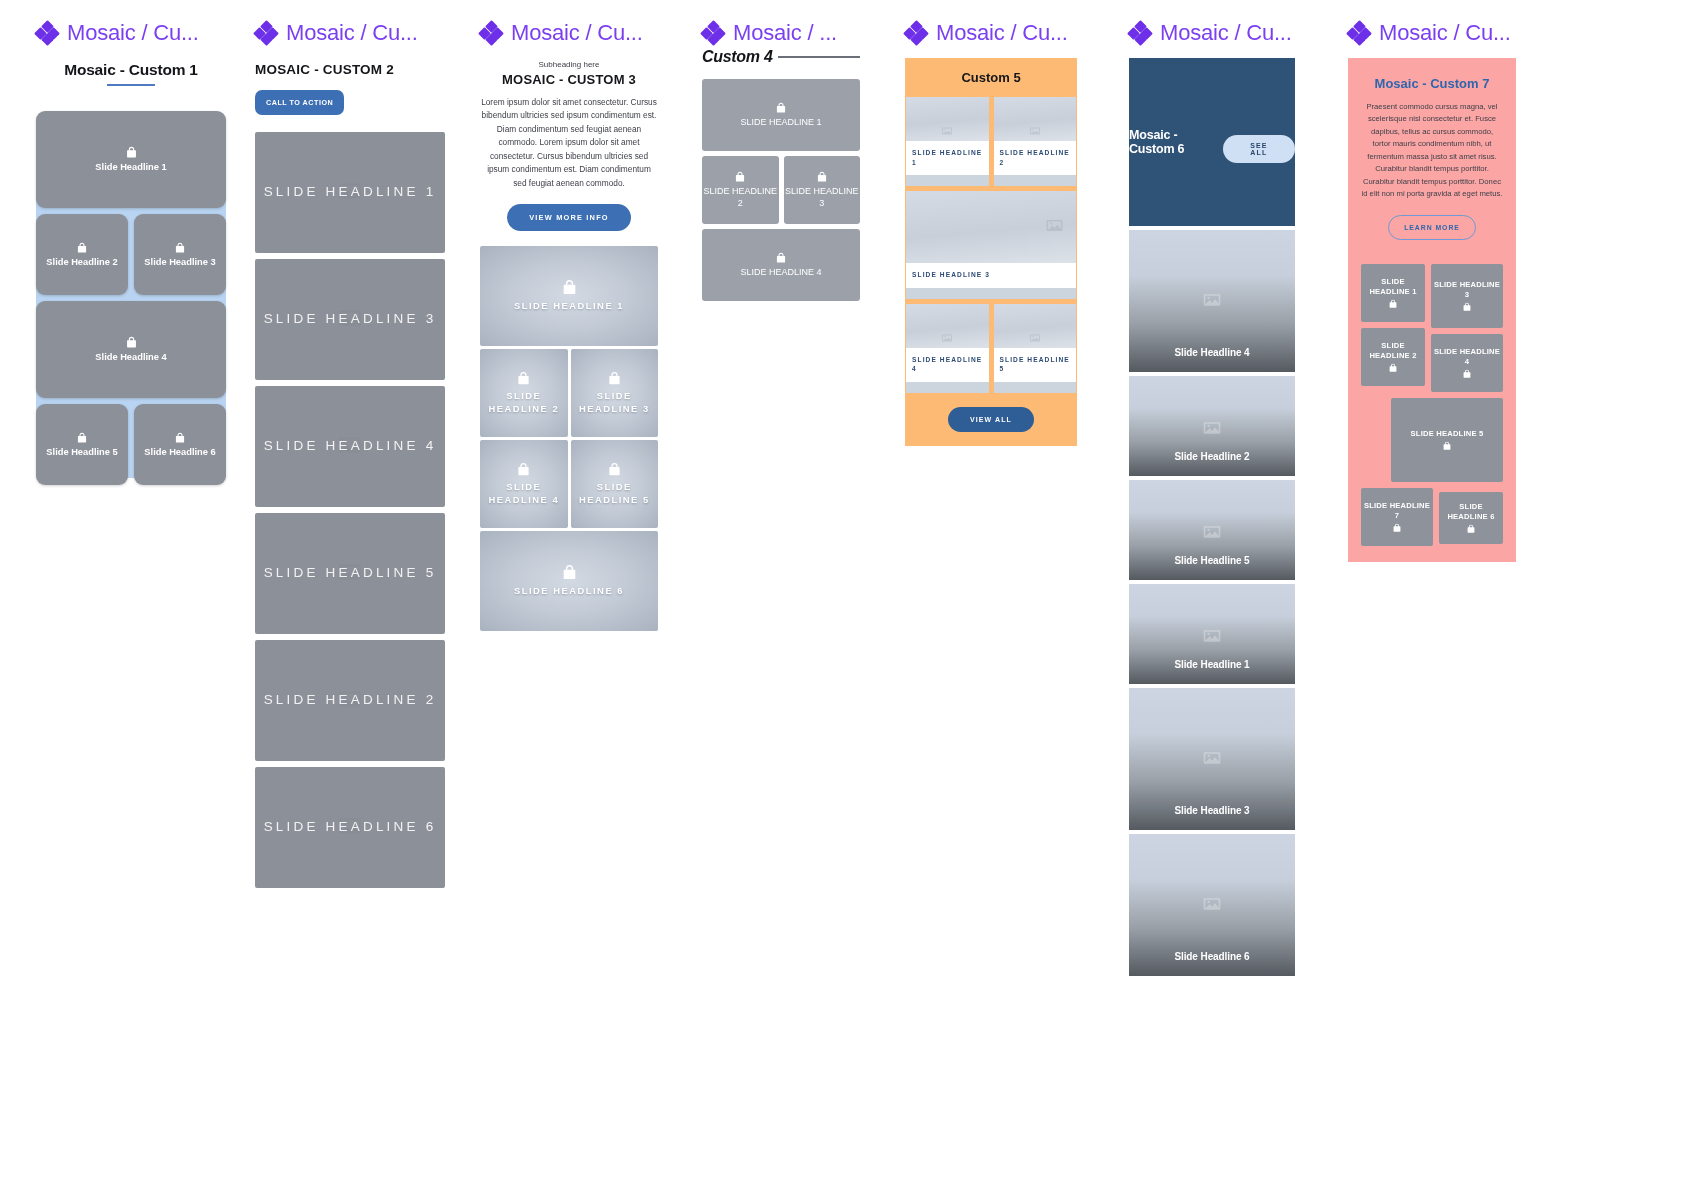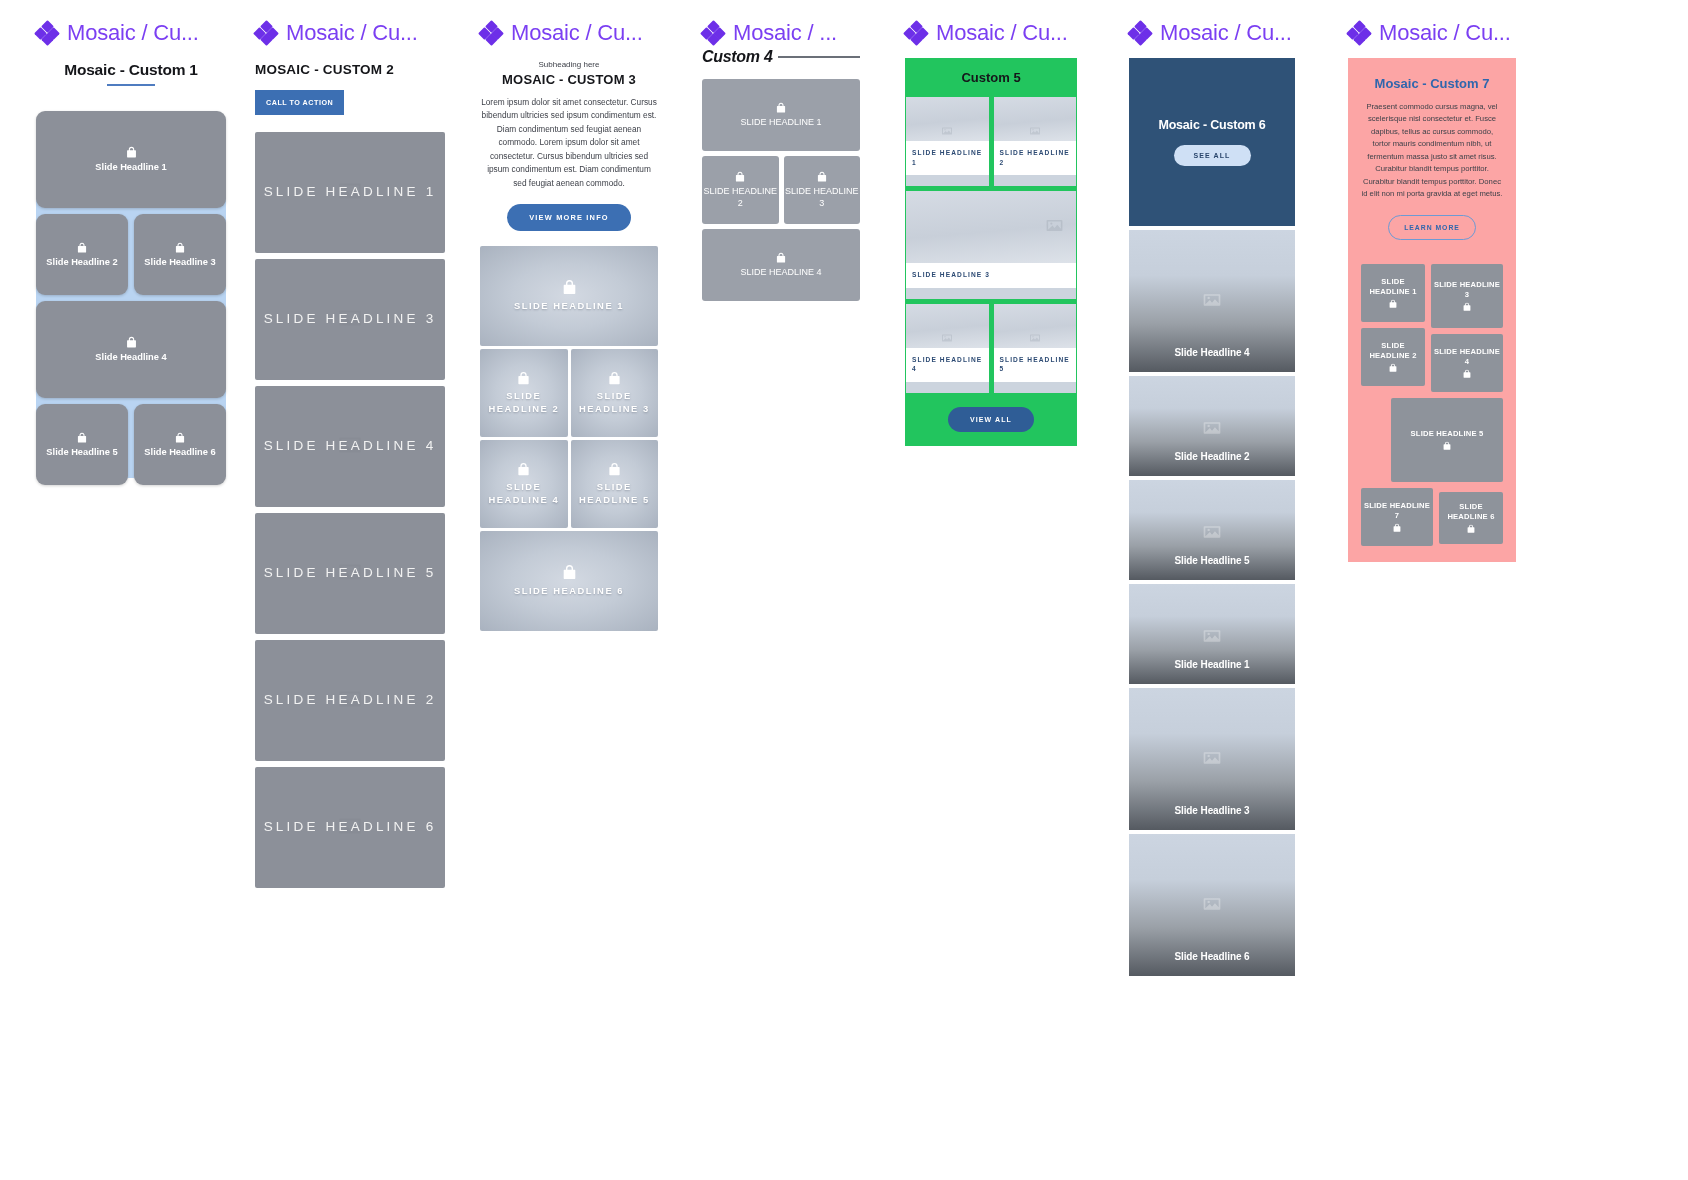--- a/index.html
+++ b/index.html
@@ -79,21 +79,21 @@
   .c1 .cap { font-size: 9.3px; font-weight: 700; line-height: 1.25; margin-top: 3px; }
 
   
   .c2 { left: 255px; width: 190px; }
   .c2 h2 {
     font-size: 13.5px; font-weight: 700; color: #15161a; margin-top: 26px;
     letter-spacing: .2px;
   }
   .c2 .cta {
     display: inline-block; margin-top: 13px;
-    background: #3c6fb3; color: #fff; border: none; border-radius: 0;
+    background: #3c6fb3; color: #fff; border: none; border-radius: 7px;
     font-size: 7.2px; font-weight: 600; letter-spacing: .5px;
     padding: 8px 11px; cursor: pointer;
   }
   .c2 .stack { margin-top: 17px; display: flex; flex-direction: column; gap: 6px; }
   .c2 .tile {
     height: 121px; background: #8c9099; border-radius: 2px;
   }
   .c2 .cap {
     font-size: 13.5px; font-weight: 400; letter-spacing: 3.2px;
     line-height: 1.55; color: #f2f2f2;
@@ -136,21 +136,21 @@
   .c4 .hrule { flex: 1; height: 1.4px; background: #6b7078; }
   .c4 .mosaic { margin-top: 13px; display: flex; flex-direction: column; gap: 5px; }
   .c4 .row { display: flex; gap: 5px; }
   .c4 .tile { background: #9ba0a9; border-radius: 3px; }
   .c4 .tile.wide { height: 72px; }
   .c4 .tile.half { flex: 1; height: 68px; }
   .c4 .cap { font-size: 9px; font-weight: 400; line-height: 1.35; margin-top: 2px; }
 
   
   .c5 { left: 905px; width: 172px; }
-  .c5 .panel { margin-top: 22px; background: #22c55e; padding: 12px 1px 14px; }
+  .c5 .panel { margin-top: 22px; background: #fdba74; padding: 12px 1px 14px; }
   .c5 h2 { text-align: center; font-size: 13px; font-weight: 700; color: #15161a; }
   .c5 p { font-size: 7.6px; line-height: 1.55; color: #3e4149; text-align: center; margin-top: 7px; }
   .c5 .grid { margin-top: 12px; display: flex; flex-direction: column; gap: 5px; }
   .c5 .row { display: flex; gap: 5px; }
   .c5 .card { background: #fff; display: flex; flex-direction: column; flex: 1; }
   .c5 .card .img {
     position: relative; height: 44px;
     background: linear-gradient(175deg, #d5dbe4 0%, #c8cfd9 55%, #dde2e9 100%);
     display: flex; align-items: flex-end; justify-content: center;
   }
@@ -164,21 +164,21 @@
     display: block; margin: 14px auto 0;
     background: #2f5d96; color: #fff; border: none; border-radius: 18px;
     font-size: 7px; font-weight: 700; letter-spacing: 1.1px;
     padding: 9px 22px; cursor: pointer;
   }
 
   
   .c6 { left: 1129px; width: 166px; }
   .c6 .hero {
     margin-top: 22px; height: 168px; background: #2f5277;
-    display: flex; flex-direction: column; align-items: center; justify-content: center;
+    display: flex; flex-direction: row; align-items: center; justify-content: center;
   }
   .c6 .hero h2 { color: #fff; font-size: 12.5px; font-weight: 700; letter-spacing: -.2px; }
   .c6 .hero .seeall {
     margin-top: 13px; background: #cfe0f5; color: #29456b; border: none;
     border-radius: 14px; font-size: 7px; font-weight: 600; letter-spacing: 1.1px;
     padding: 7px 20px; cursor: pointer;
   }
   .c6 .stack { margin-top: 4px; display: flex; flex-direction: column; gap: 4px; }
   .c6 .tile {
     height: 100px; justify-content: flex-end; padding-bottom: 14px;

